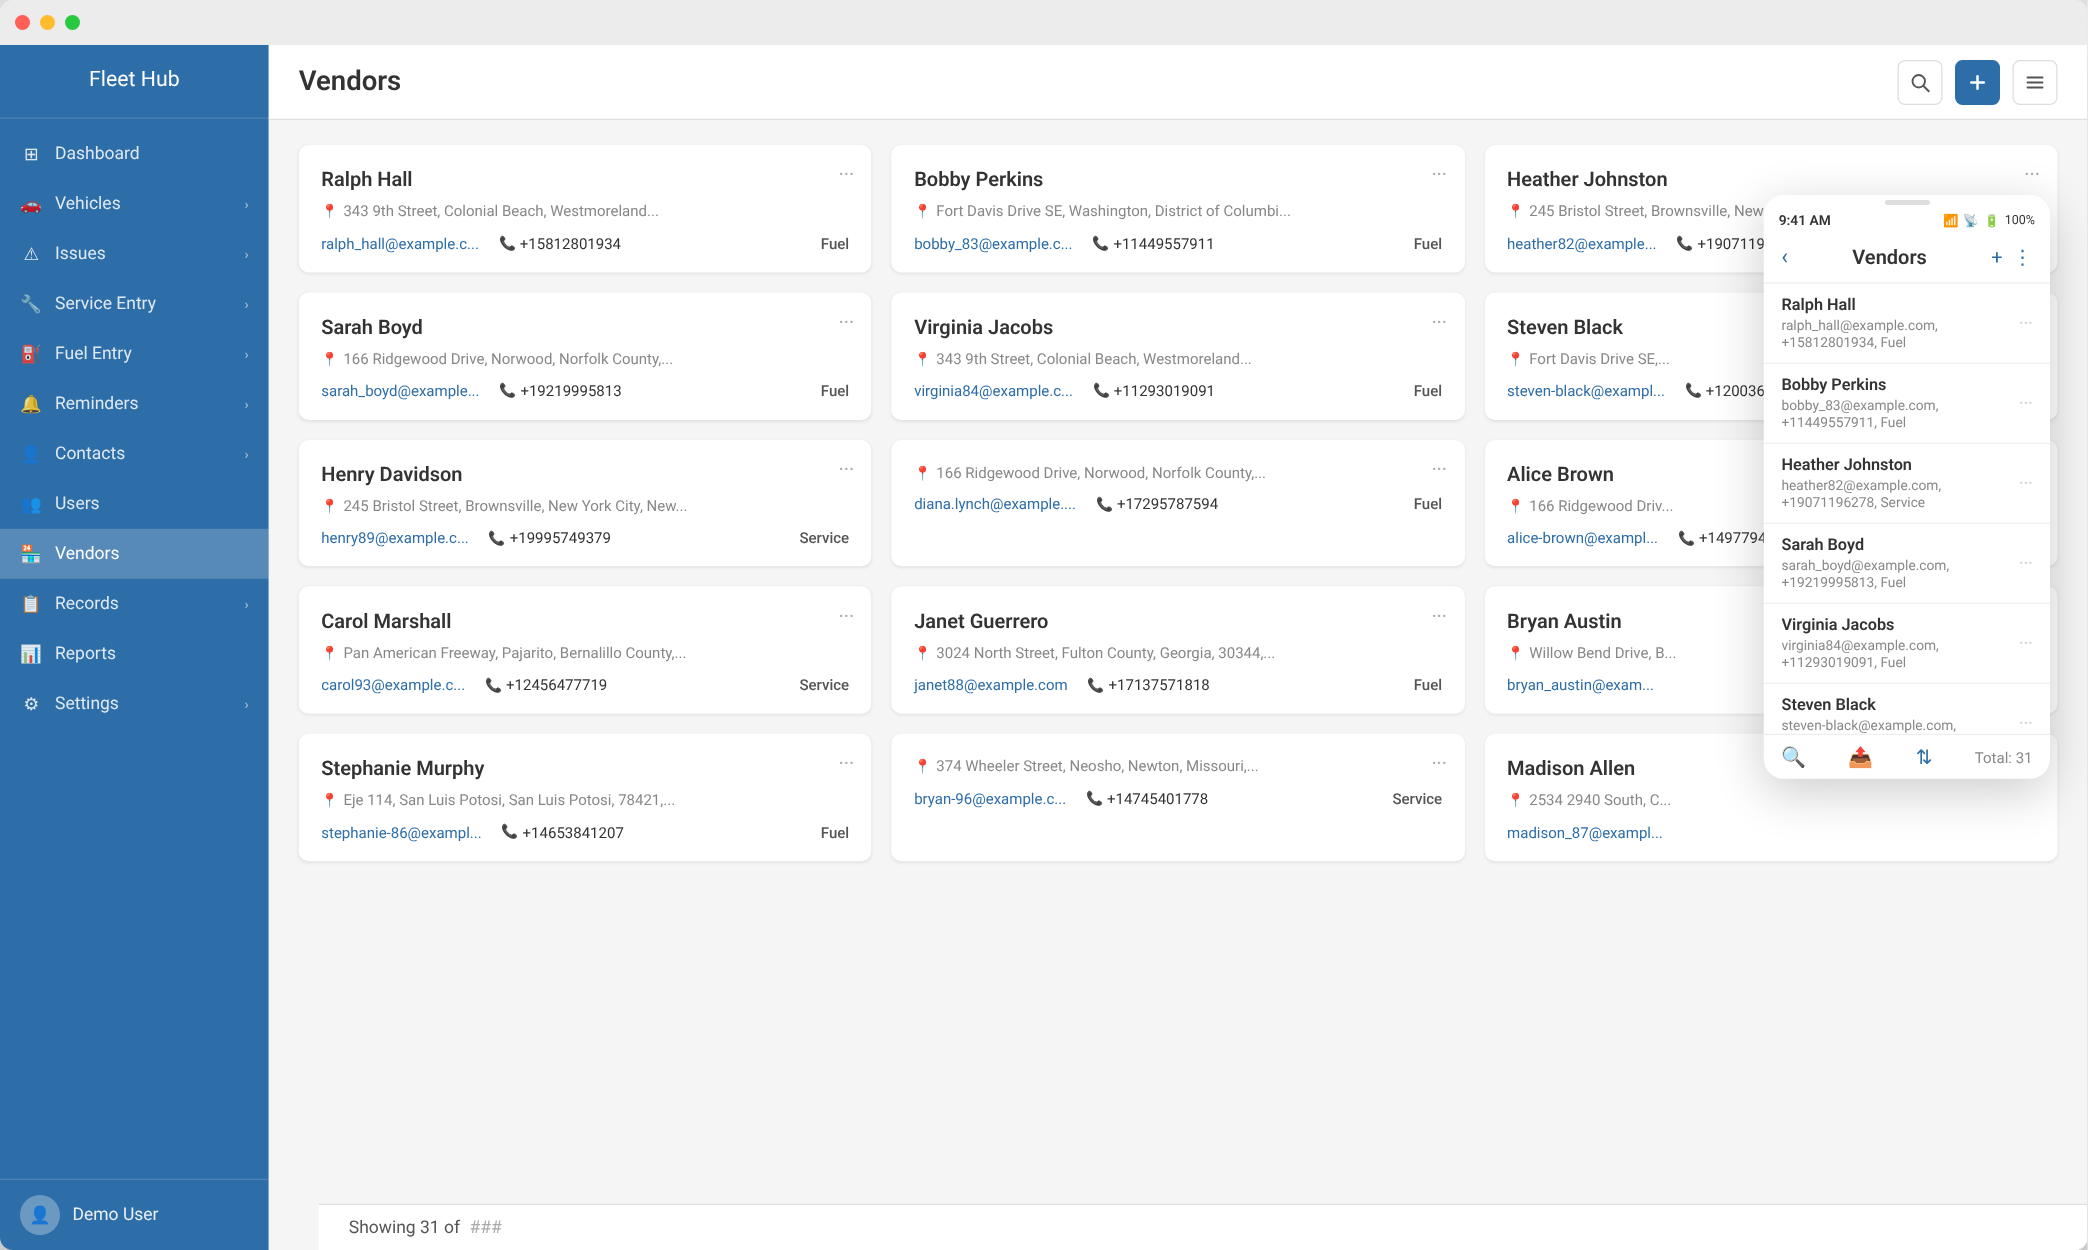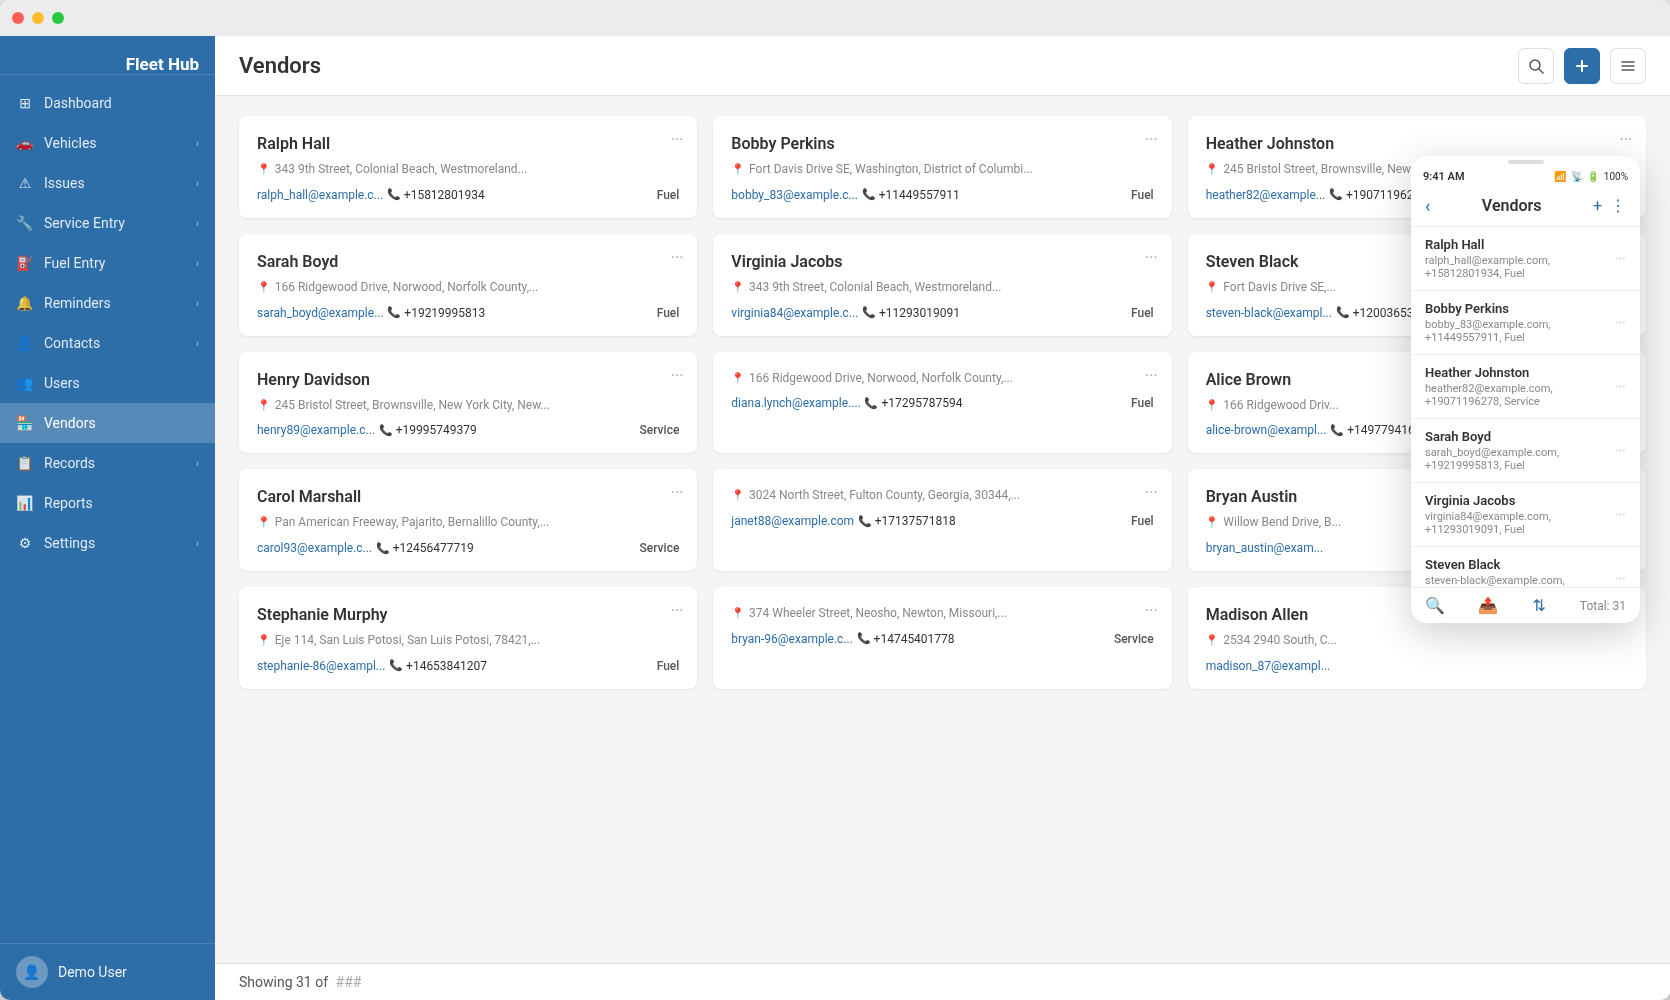--- a/index.html
+++ b/index.html
@@ -10,21 +10,21 @@
     .titlebar { background: #ececec; height: 36px; display: flex; align-items: center; padding: 0 12px; gap: 8px; flex-shrink: 0; }
     .titlebar-dot { width: 12px; height: 12px; border-radius: 50%; }
     .dot-red { background: #ff5f57; }
     .dot-yellow { background: #ffbd2e; }
     .dot-green { background: #28c840; }
 
     .app { display: flex; flex: 1; overflow: hidden; }
 
     
     .sidebar { width: 215px; background: #2d6da8; color: white; display: flex; flex-direction: column; flex-shrink: 0; }
-    .sidebar-header { padding: 18px 16px 0; font-size: 17px; font-weight: 700; color: white; text-align: right; border-bottom: 1px solid rgba(255,255,255,0.15); }
+    .sidebar-header { padding: 18px 16px 20px; font-size: 17px; font-weight: 400; color: white; text-align: center; border-bottom: 1px solid rgba(255,255,255,0.15); }
     .sidebar-nav { flex: 1; padding: 8px 0; overflow-y: auto; }
     .nav-item { display: flex; align-items: center; padding: 11px 16px; cursor: pointer; color: rgba(255,255,255,0.85); font-size: 14px; gap: 10px; position: relative; }
     .nav-item.active { background: rgba(255,255,255,0.2); color: white; }
     .nav-icon { width: 18px; height: 18px; display: flex; align-items: center; justify-content: center; flex-shrink: 0; font-size: 14px; }
     .nav-label { flex: 1; }
     .nav-chevron { font-size: 11px; color: rgba(255,255,255,0.6); }
     .sidebar-footer { padding: 12px 16px; border-top: 1px solid rgba(255,255,255,0.15); display: flex; align-items: center; gap: 10px; }
     .avatar { width: 32px; height: 32px; border-radius: 50%; background: rgba(255,255,255,0.3); display: flex; align-items: center; justify-content: center; font-size: 14px; color: white; flex-shrink: 0; }
     .footer-user { font-size: 14px; color: rgba(255,255,255,0.9); }
 
@@ -38,28 +38,28 @@
 
     .content-area { flex: 1; overflow-y: auto; padding: 20px 24px; position: relative; }
     .vendor-grid { display: grid; grid-template-columns: repeat(3, 1fr); gap: 16px; }
 
     
     .vendor-card { background: white; border-radius: 8px; padding: 18px 18px 16px; position: relative; box-shadow: 0 1px 3px rgba(0,0,0,0.08); }
     .card-menu { position: absolute; top: 14px; right: 14px; color: #aaa; cursor: pointer; font-size: 16px; }
     .vendor-name { font-size: 16px; font-weight: 600; color: #333; margin-bottom: 8px; }
     .vendor-address { font-size: 12px; color: #888; display: flex; align-items: flex-start; gap: 4px; margin-bottom: 10px; line-height: 1.4; }
     .vendor-address-icon { color: #aaa; font-size: 11px; margin-top: 1px; flex-shrink: 0; }
-    .card-footer { display: flex; align-items: center; gap: 4px; flex-wrap: wrap; }
+    .card-footer { display: flex; align-items: center; gap: 16px; flex-wrap: wrap; }
     .vendor-email { font-size: 12px; color: #2d6da8; text-decoration: none; }
     .vendor-phone { font-size: 12px; color: #333; display: flex; align-items: center; gap: 3px; }
     .phone-icon { color: #2d6da8; font-size: 11px; }
     .vendor-type { font-size: 12px; color: #555; margin-left: auto; font-weight: 500; }
 
     
-    .bottom-bar { background: white; border-top: 1px solid #e0e0e0; padding: 10px 24px; display: flex; align-items: center; flex-shrink: 0; }
+    .bottom-bar { background: white; border-top: 1px solid #e0e0e0; padding: 10px 24px; display: flex; align-items: center; flex-shrink: 0; margin-left: 40px; }
     .showing-text { font-size: 14px; color: #555; }
     .showing-hash { color: #aaa; }
 
     
     .mobile-popup { position: absolute; right: 30px; top: 60px; width: 229px; background: white; border-radius: 16px; box-shadow: 0 10px 40px rgba(0,0,0,0.2); overflow: hidden; z-index: 100; }
     .mobile-statusbar { background: white; padding: 6px 12px 4px; display: flex; justify-content: space-between; align-items: center; font-size: 10px; color: #333; }
     .mobile-status-left { font-weight: 600; font-size: 11px; }
     .mobile-status-right { display: flex; align-items: center; gap: 4px; font-size: 10px; }
     .mobile-handle { width: 36px; height: 4px; background: #ddd; border-radius: 2px; margin: 4px auto 0; }
     .mobile-header { display: flex; align-items: center; padding: 8px 14px 10px; border-bottom: 1px solid #eee; }
@@ -308,20 +308,21 @@
       <span>Pan American Freeway, Pajarito, Bernalillo County,...</span>
     </div>
     <div class="card-footer">
       <a class="vendor-email" href="#">carol93@example.c...</a>
       <span class="vendor-phone"><span class="phone-icon">📞</span> +12456477719</span>
       <span class="vendor-type">Service</span>
     </div>
   </div>
             <div class="vendor-card">
     <span class="card-menu">···</span>
+    <div class="vendor-name">Janet Guerrero</div>
     <div class="vendor-address">
       <span class="vendor-address-icon">📍</span>
       <span>3024 North Street, Fulton County, Georgia, 30344,...</span>
     </div>
     <div class="card-footer">
       <a class="vendor-email" href="#">janet88@example.com</a>
       <span class="vendor-phone"><span class="phone-icon">📞</span> +17137571818</span>
       <span class="vendor-type">Fuel</span>
     </div>
   </div>

